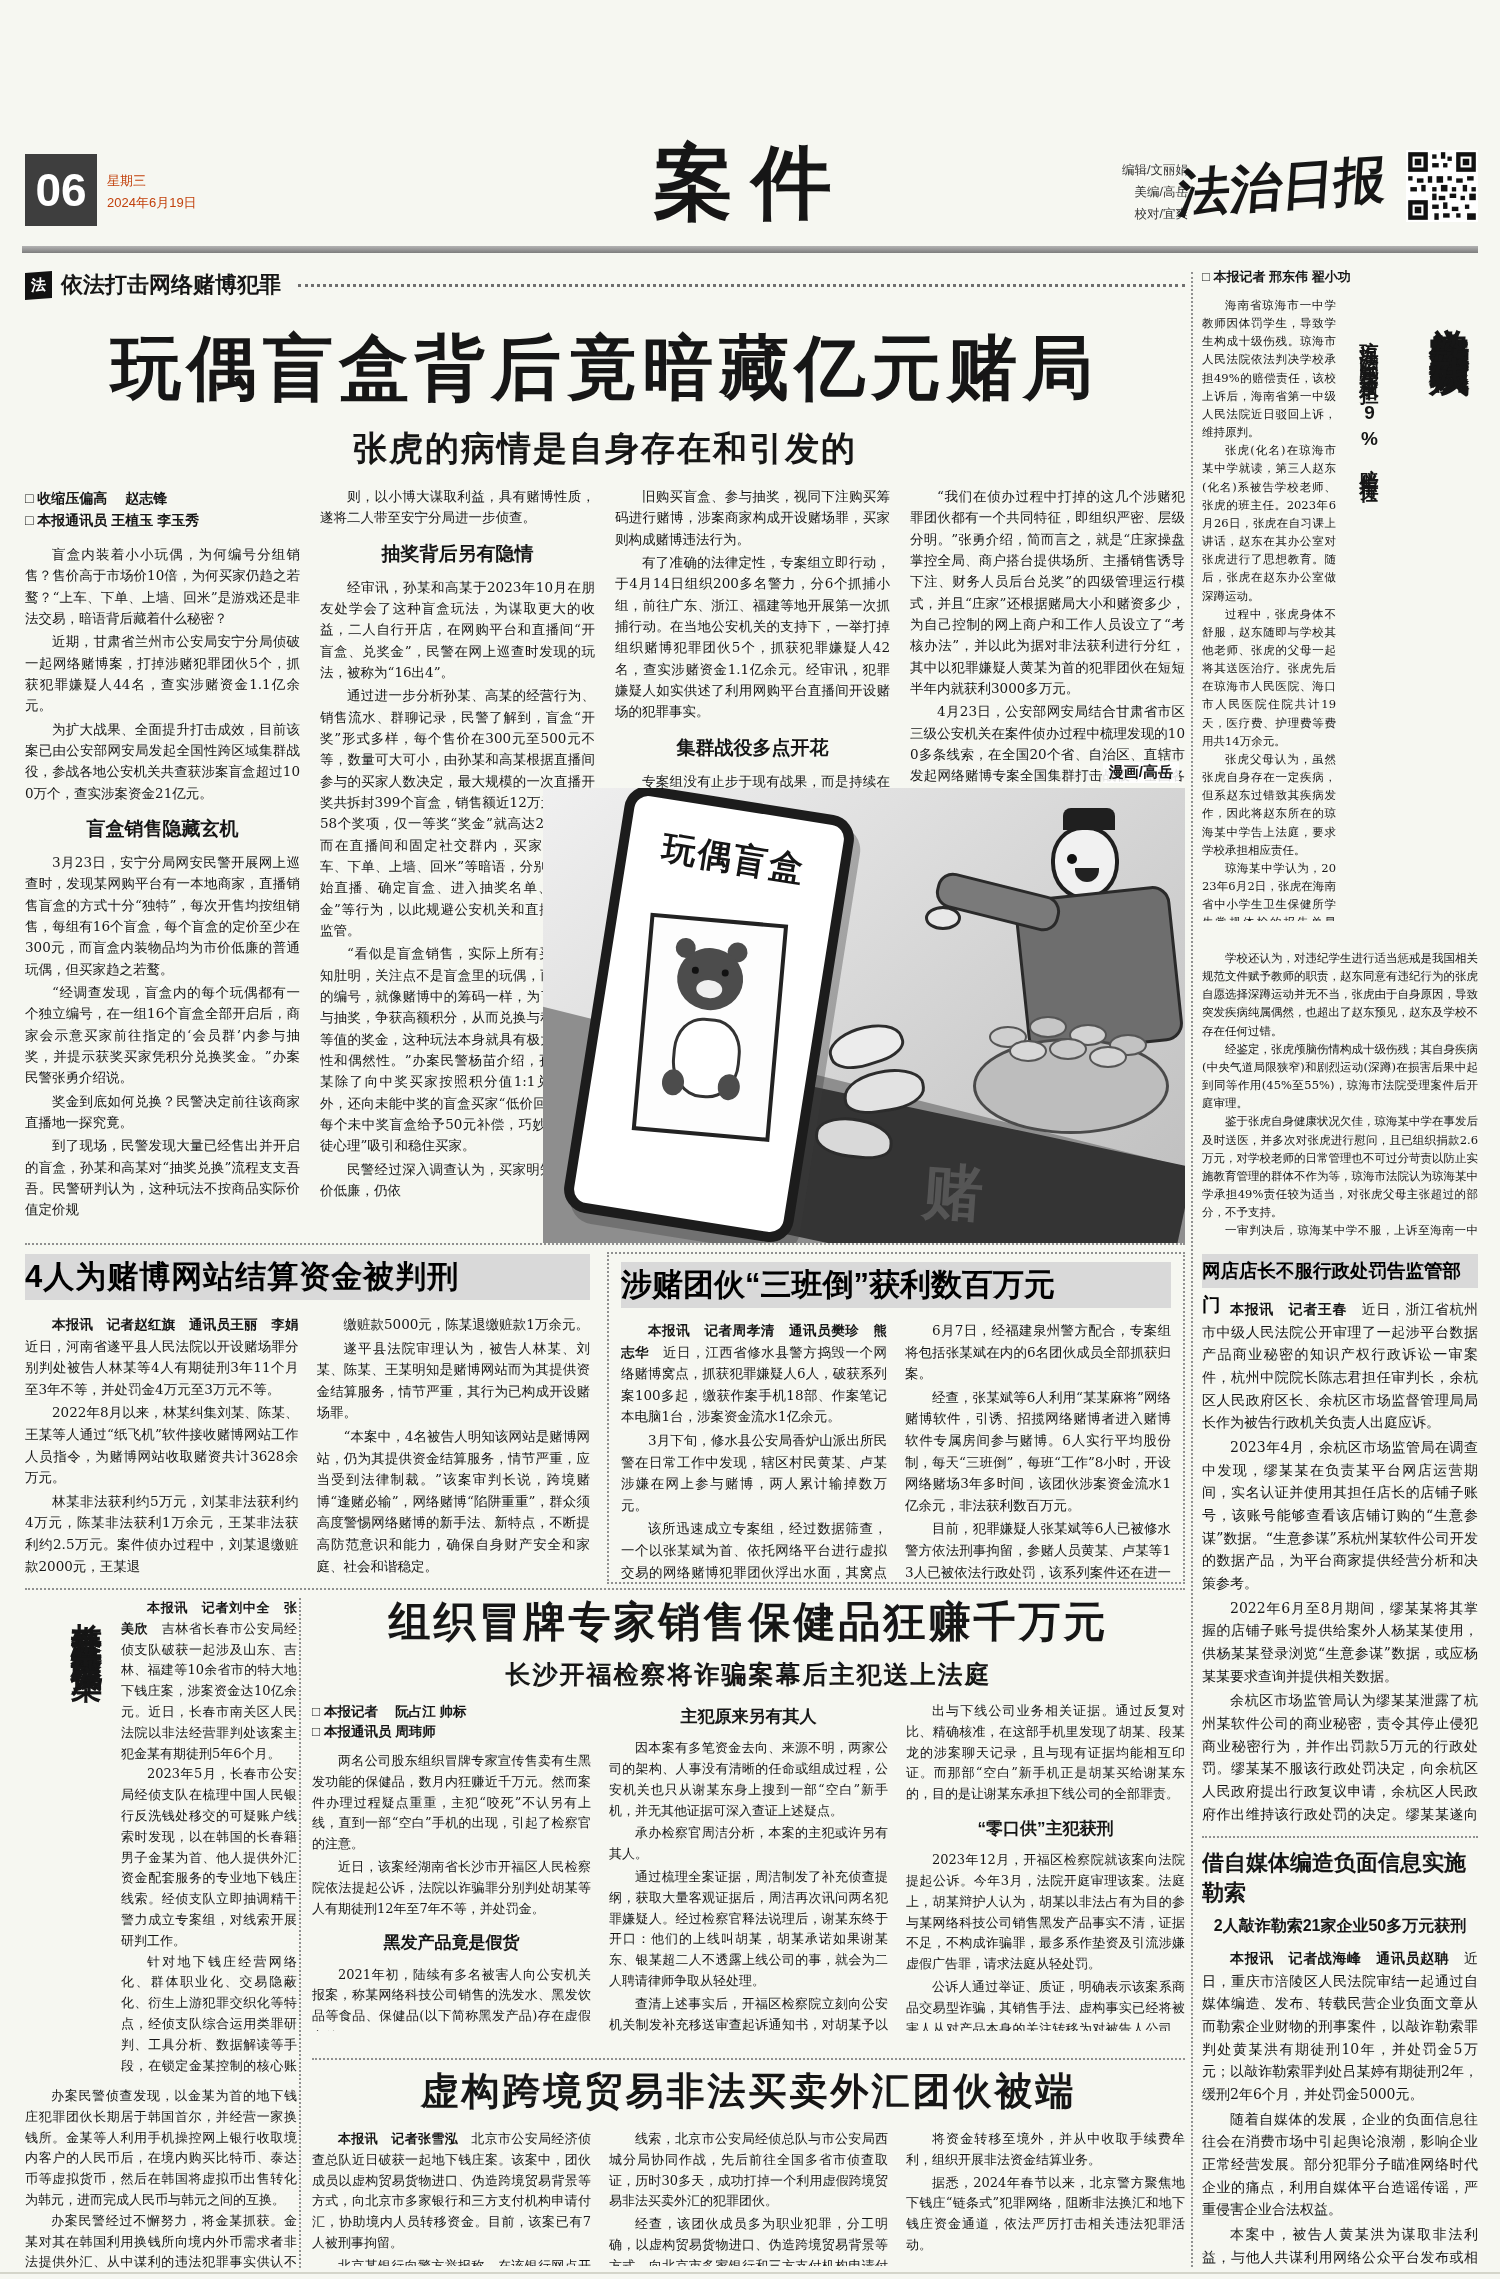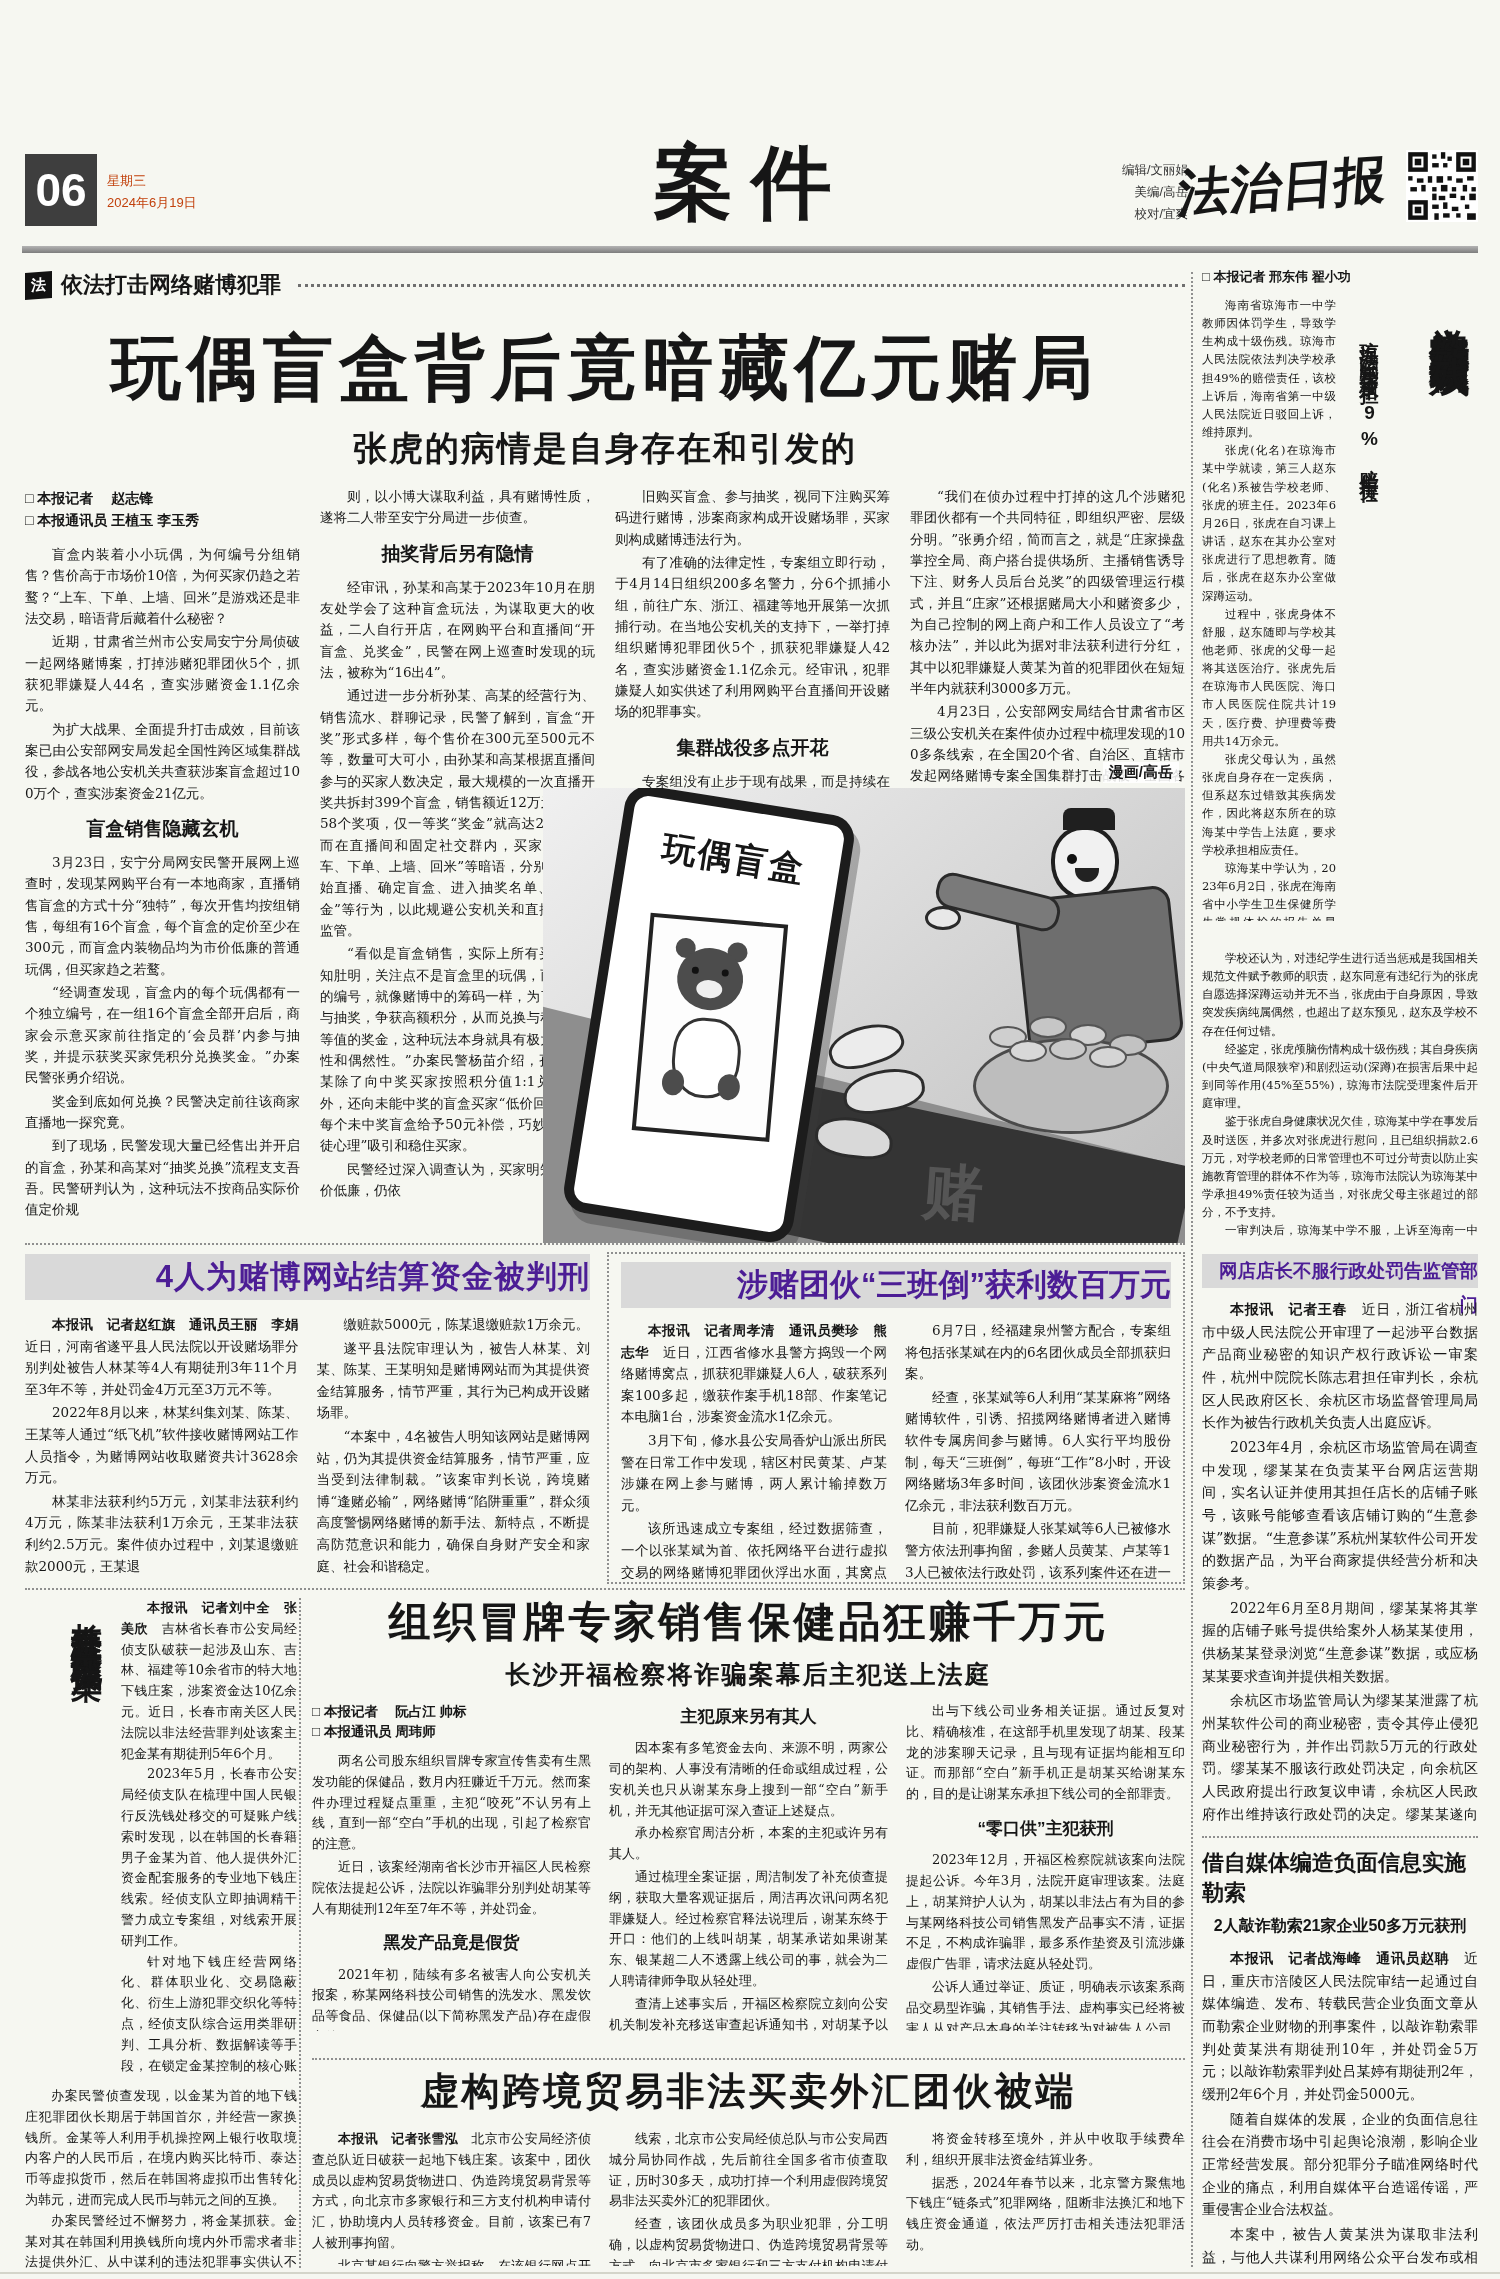--- a/index.html
+++ b/index.html
@@ -7,21 +7,21 @@
     width:1500px;height:2279px;position:relative;
     background:#f6f7f1;color:#161616;
     font-family:"DejaVu Serif", serif;
     -webkit-font-smoothing:antialiased;
   }
   .abs{position:absolute;}
   p{margin:0 0 2px 0;text-indent:2em;text-align:justify;word-break:break-all;}
   .nohang p{margin:0;}
   .dot-h{border-top:2px dotted #8f8f8f;height:0;}
   .dot-v{border-left:2px dotted #8f8f8f;width:0;}
-  .bar{background:#d9d9d9;color:#4c1d95;text-align:right;font-weight:bold;
+  .bar{background:#d9d9d9;color:#000000;text-align:left;font-weight:bold;
        font-family:"Liberation Sans",sans-serif;}
   .cols{display:flex;}
   .col{flex:1 1 0;overflow:hidden;}
   .sub{font-family:"Liberation Sans",sans-serif;font-weight:bold;text-align:center;
        text-indent:0;margin:10px 0 8px 0;}
   b.run{font-family:"Liberation Sans",sans-serif;}
   
   #pagenum{background:#3e3e3e;color:#fff;width:72px;height:72px;display:flex;
            align-items:center;justify-content:center;font:bold 46px "Liberation Sans",sans-serif;}
   #section-title{font:900 80px "Liberation Sans",sans-serif;letter-spacing:18px;}
@@ -105,21 +105,21 @@
   <div style="display:flex;align-items:center;gap:9px;height:34px;">
     <span style="width:27px;height:27px;background:#121212;color:#fff;display:inline-flex;align-items:center;justify-content:center;font:bold 15px 'Liberation Sans',sans-serif;transform:skewY(-4deg);">法</span>
     <span style="font:bold 22px 'Liberation Sans',sans-serif;">依法打击网络赌博犯罪</span>
     <span style="flex:1;border-top:3px dotted #6f6f6f;margin-left:8px;"></span>
   </div>
   <h1 style="margin:20px 0 0 0;text-align:center;font:900 70px 'Liberation Sans',sans-serif;letter-spacing:6px;">玩偶盲盒背后竟暗藏亿元赌局</h1>
   <h2 style="margin:10px 0 0 0;text-align:center;font:600 34px 'Liberation Sans',sans-serif;letter-spacing:2px;">张虎的病情是自身存在和引发的</h2>
 
   <div class="abs cols" style="left:0;right:0;top:218px;bottom:0;gap:20px;">
     <div class="col lead-col">
-      <div style="font:bold 14px 'Liberation Sans',sans-serif;margin:4px 0 4px 0;">□ 本报记者　 赵志锋</div>
+      <div style="font:bold 14px 'Liberation Sans',sans-serif;margin:4px 0 4px 0;">□ 收缩压偏高　 赵志锋</div>
       <div style="font:bold 14px 'Liberation Sans',sans-serif;margin:0 0 14px 0;">□ 本报通讯员 王植玉 李玉秀</div>
       <div>
           <p>盲盒内装着小小玩偶，为何编号分组销售？售价高于市场价10倍，为何买家仍趋之若鹜？“上车、下单、上墙、回米”是游戏还是非法交易，暗语背后藏着什么秘密？</p>
           <p>近期，甘肃省兰州市公安局安宁分局侦破一起网络赌博案，打掉涉赌犯罪团伙5个，抓获犯罪嫌疑人44名，查实涉赌资金1.1亿余元。</p>
           <p>为扩大战果、全面提升打击成效，目前该案已由公安部网安局发起全国性跨区域集群战役，参战各地公安机关共查获涉案盲盒超过100万个，查实涉案资金21亿元。</p>
         </div>
       <h3 class="sub" style="font-size:19px;">盲盒销售隐藏玄机</h3>
       <div>
           <p>3月23日，安宁分局网安民警开展网上巡查时，发现某网购平台有一本地商家，直播销售盲盒的方式十分“独特”，每次开售均按组销售，每组有16个盲盒，每个盲盒的定价至少在300元，而盲盒内装物品均为市价低廉的普通玩偶，但买家趋之若鹜。</p>
           <p>“经调查发现，盲盒内的每个玩偶都有一个独立编号，在一组16个盲盒全部开启后，商家会示意买家前往指定的‘会员群’内参与抽奖，并提示获奖买家凭积分兑换奖金。”办案民警张勇介绍说。</p>

